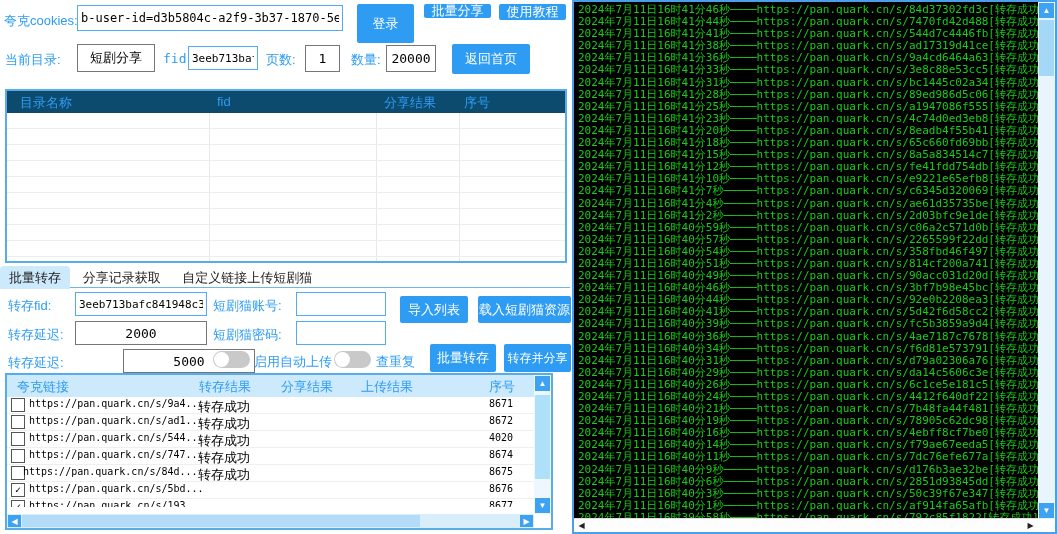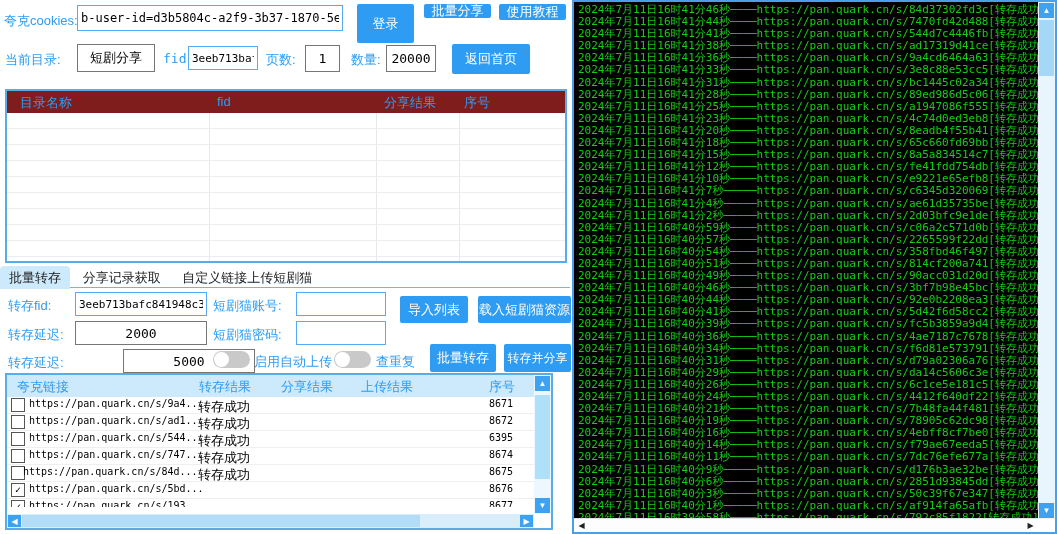--- a/index.html
+++ b/index.html
@@ -8,21 +8,21 @@
   .abs{position:absolute;}
   .blue-lbl{color:#2e9cf3;font-size:13px;white-space:nowrap;}
   .btn{position:absolute;background:#2e9cf3;color:#fff;border:none;font-size:13px;
        font-family:"Liberation Sans",sans-serif;border-radius:2px;cursor:pointer;
        display:flex;align-items:center;justify-content:center;white-space:nowrap;}
   .inp{position:absolute;border:1px solid #55aaf5;background:#fff;color:#000;
        font-family:"DejaVu Sans Mono",monospace;font-size:11px;padding:0 3px;box-sizing:border-box;}
   .inp.dark{border:1px solid #767676;text-align:center;font-size:13px;}
   .panel-border{border:2px solid #58ade8;box-sizing:border-box;background:#fff;}
   
-  .tt-header{position:absolute;left:0;top:0;right:0;height:22px;background:#7f1d1d;}
+  .tt-header{position:absolute;left:0;top:0;right:0;height:22px;background:#0c4a6e;}
   .tt-header span{position:absolute;top:3px;color:#2e9cf3;font-size:13px;}
   .tt-row{height:15px;border-bottom:1px solid #ededed;}
   .tt-sep{position:absolute;top:22px;bottom:0;width:1px;background:#e8e8e8;}
   
   .tabbar{position:absolute;left:0;top:266px;width:570px;height:21px;border-bottom:1px solid #6db7ee;}
   .tab{display:inline-block;padding:3px 9px 2px 9px;font-size:13px;color:#222;cursor:pointer;}
   .tab.active{background:#cdeafc;border-radius:4px 4px 0 0;}
   
   .toggle{position:absolute;width:37px;height:17px;border-radius:9px;background:#c9c9c9;cursor:pointer;}
   .toggle .knob{position:absolute;left:1px;top:1px;width:15px;height:15px;border-radius:50%;background:#fff;}
@@ -146,21 +146,21 @@
           <span style="left: 273px;"></span>
           <span style="left: 353px;"></span>
           <span style="left: 482px;">8672</span>
         </div>
         <div class="lt-row">
           <span class="cb"></span>
           <span style="left: 22px;">https://pan.quark.cn/s/544...</span>
           <span style="left: 191px; font-family: &quot;Liberation Sans&quot;, sans-serif; font-size: 13px;">转存成功</span>
           <span style="left: 273px;"></span>
           <span style="left: 353px;"></span>
-          <span style="left: 482px;">6395</span>
+          <span style="left: 482px;">4020</span>
         </div>
         <div class="lt-row">
           <span class="cb"></span>
           <span style="left: 22px;">https://pan.quark.cn/s/747...</span>
           <span style="left: 191px; font-family: &quot;Liberation Sans&quot;, sans-serif; font-size: 13px;">转存成功</span>
           <span style="left: 273px;"></span>
           <span style="left: 353px;"></span>
           <span style="left: 482px;">8674</span>
         </div>
         <div class="lt-row">

